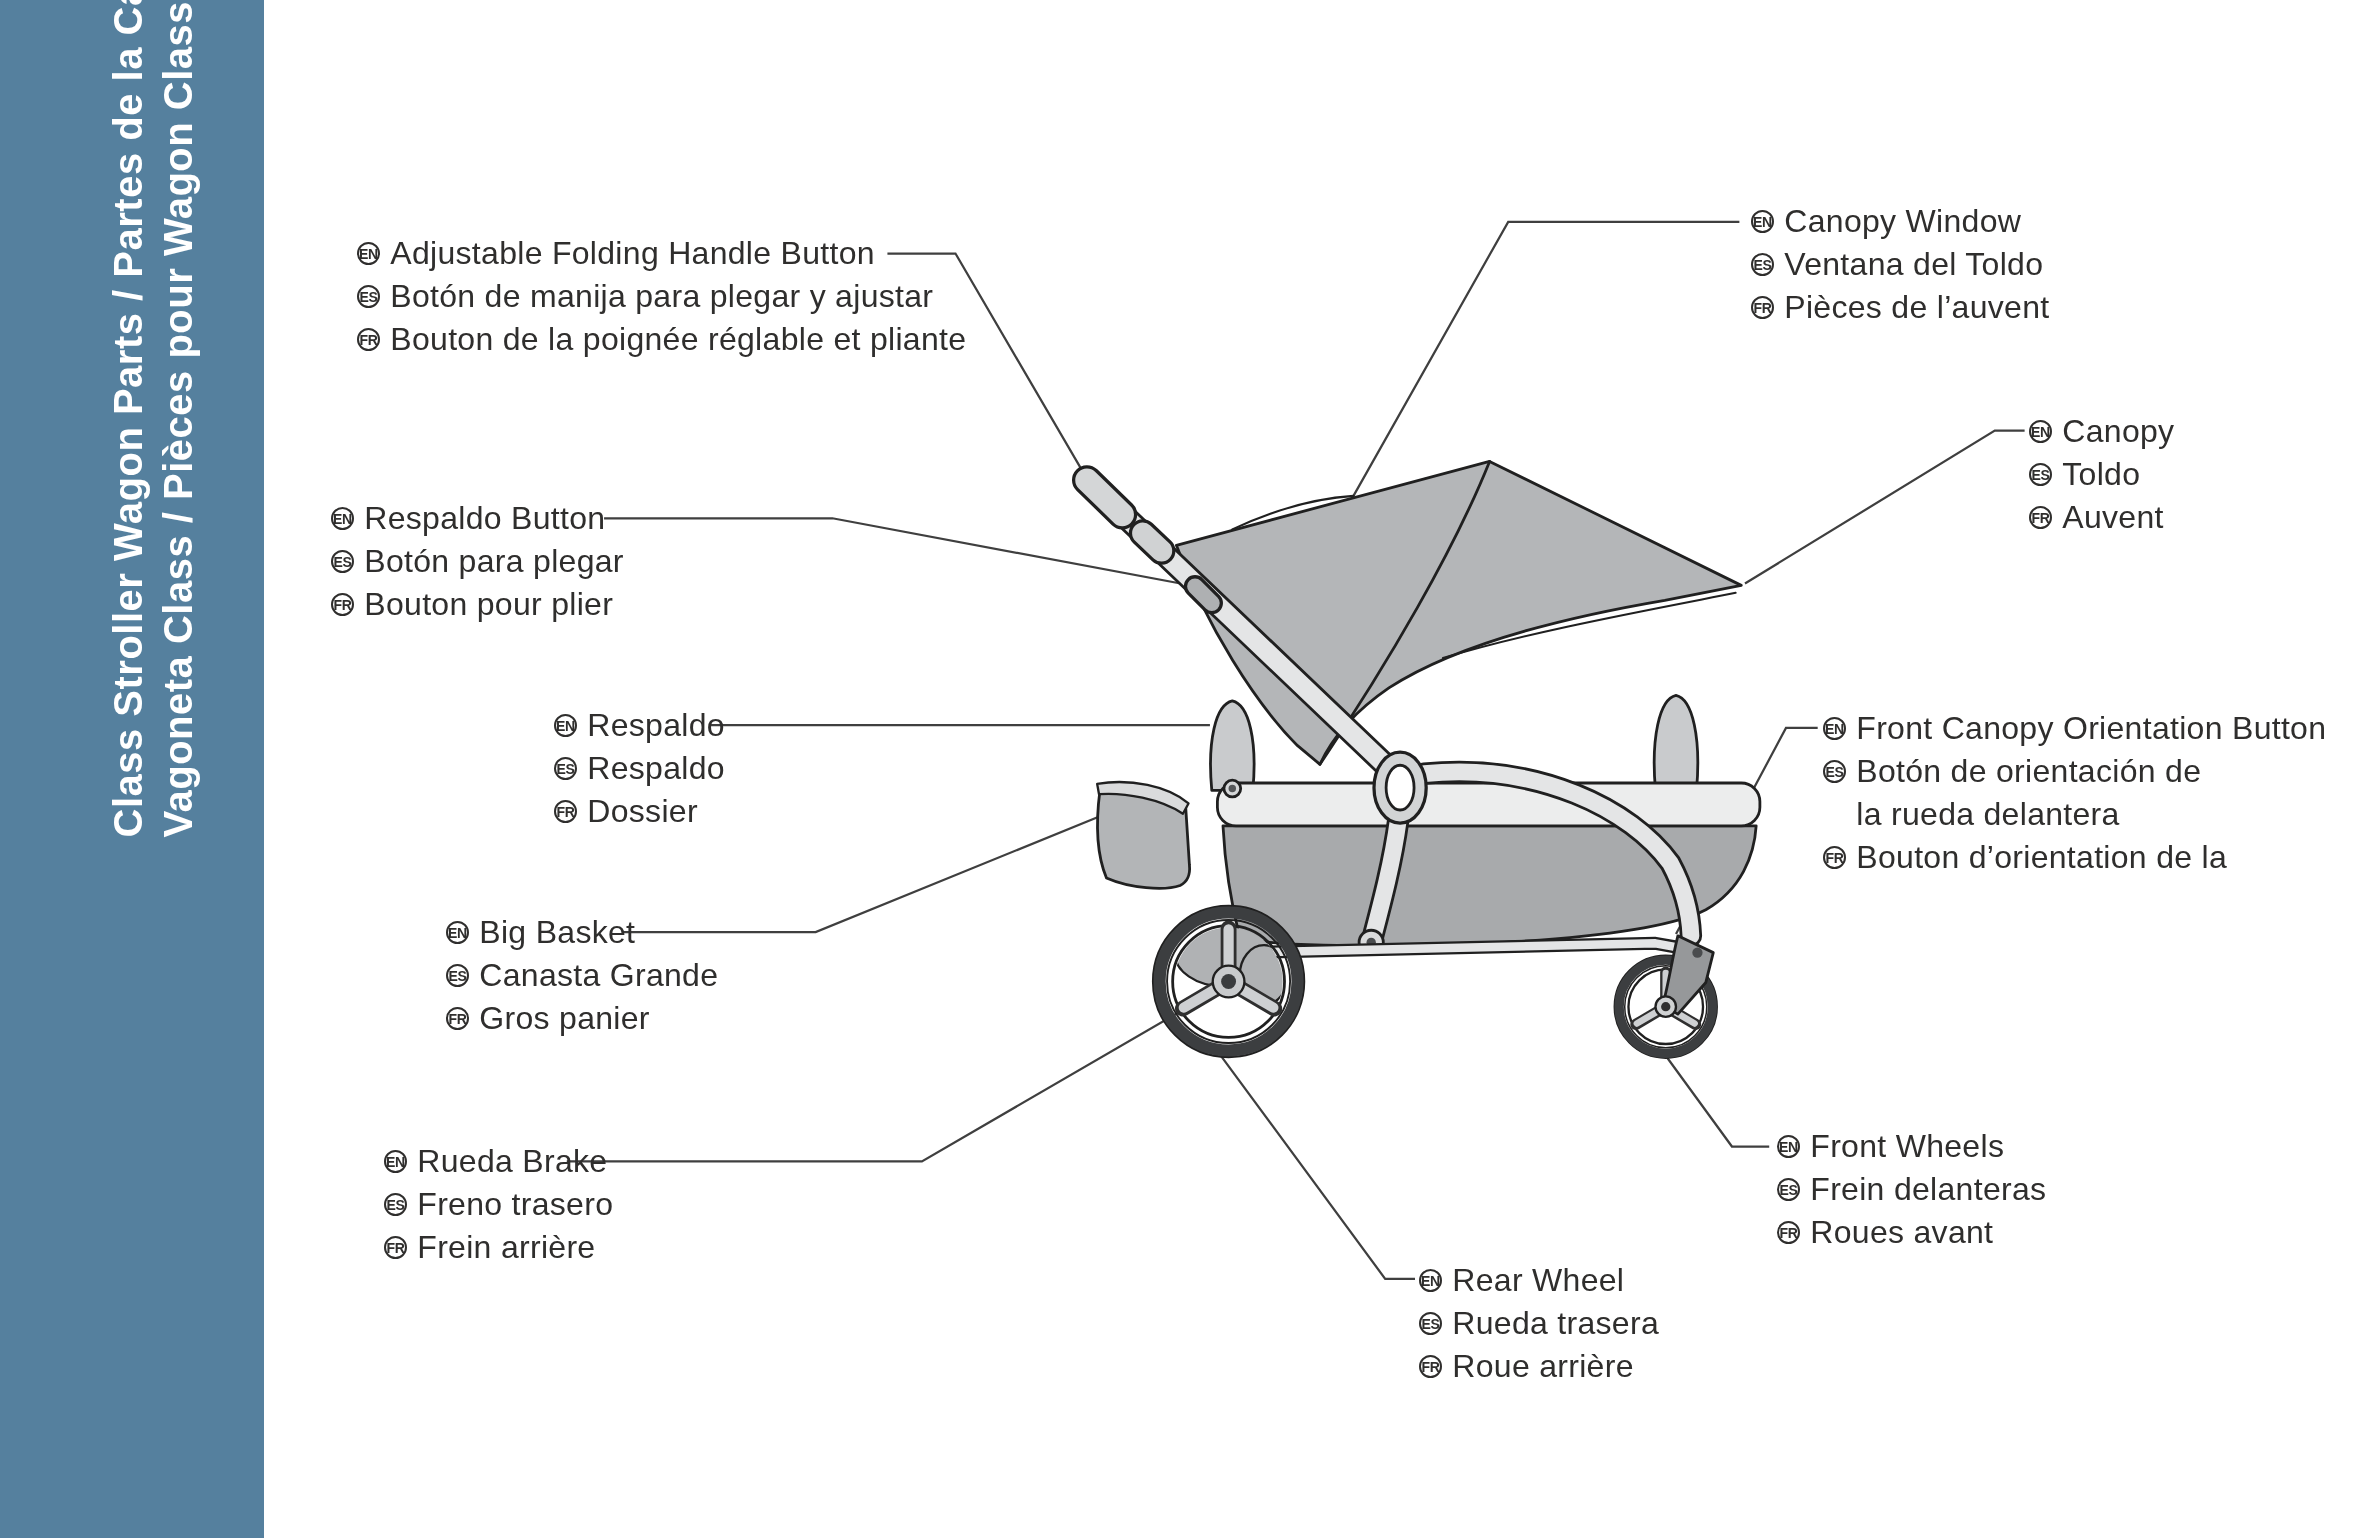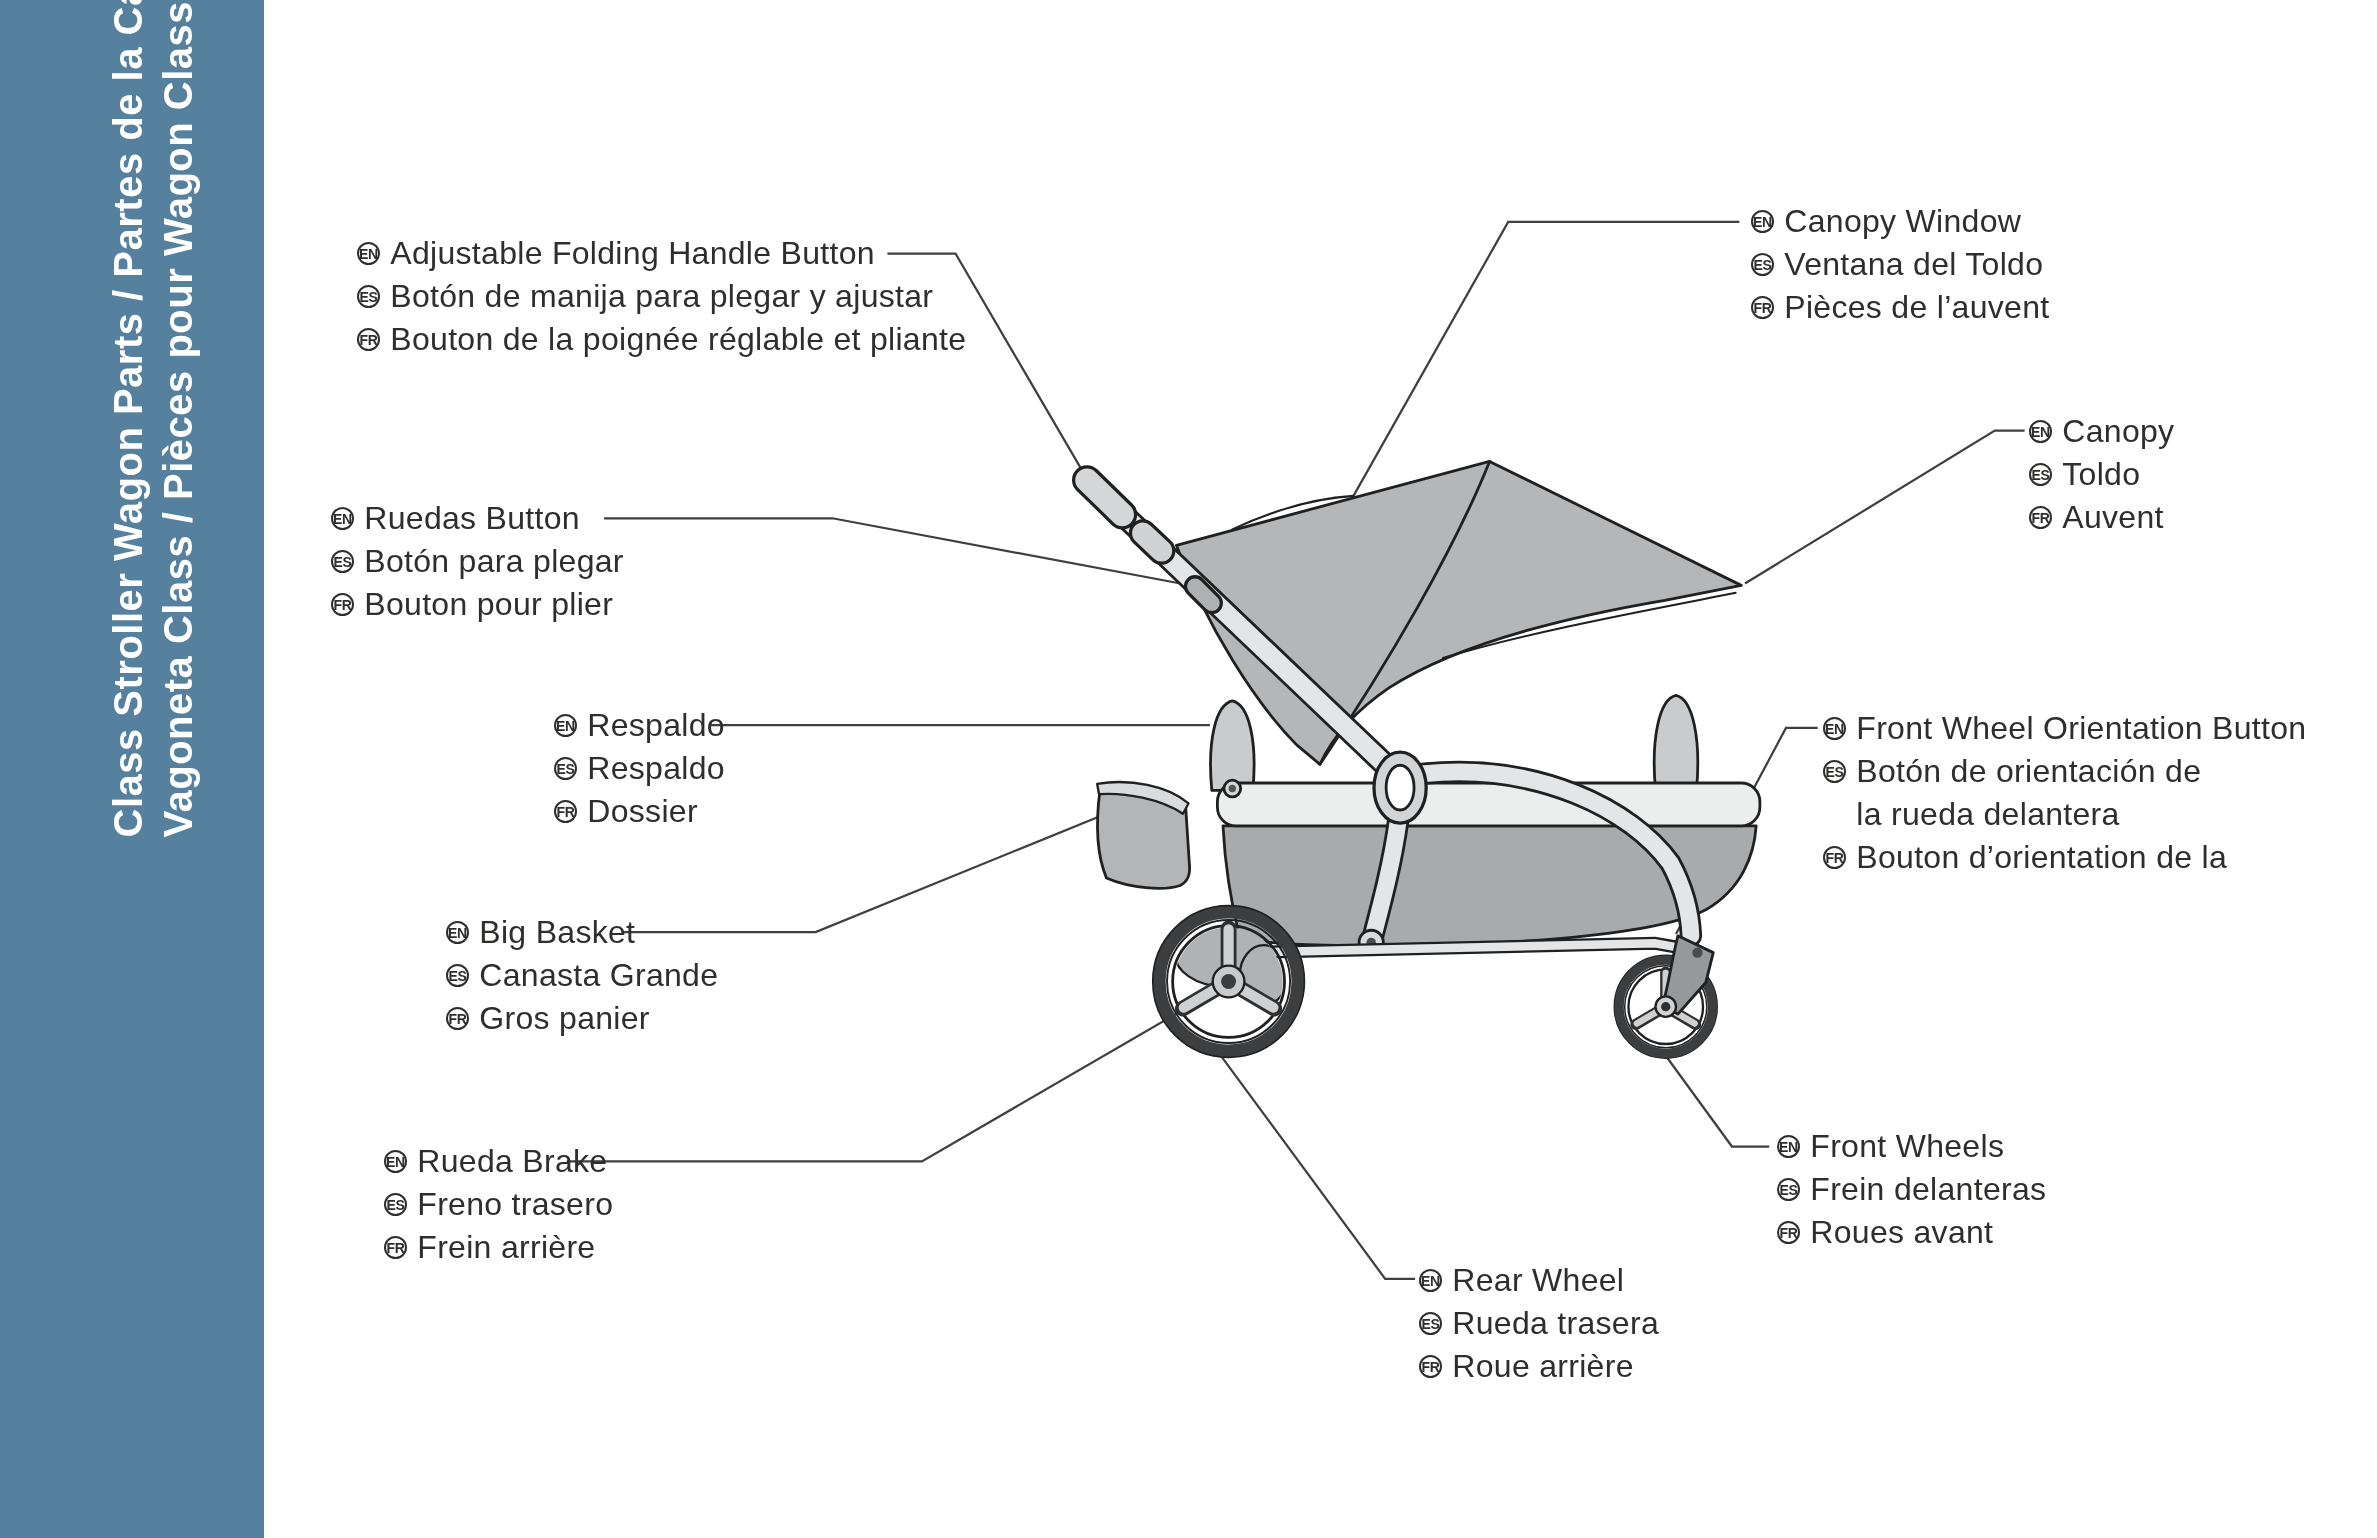--- a/index.html
+++ b/index.html
@@ -154,21 +154,21 @@
           <span class="label-text">Botón de manija para plegar y ajustar</span>
         </div>
         <div class="label-row">
           <span class="lang-icon">FR</span>
           <span class="label-text">Bouton de la poignée réglable et pliante</span>
         </div>
       </div>
       <div class="label-block" style="left: 331px; top: 497px;">
         <div class="label-row">
           <span class="lang-icon">EN</span>
-          <span class="label-text">Ruedas Button</span>
+          <span class="label-text">Respaldo Button</span>
         </div>
         <div class="label-row">
           <span class="lang-icon">ES</span>
           <span class="label-text">Botón para plegar</span>
         </div>
         <div class="label-row">
           <span class="lang-icon">FR</span>
           <span class="label-text">Bouton pour plier</span>
         </div>
       </div>
@@ -252,21 +252,21 @@
           <span class="label-text">Toldo</span>
         </div>
         <div class="label-row">
           <span class="lang-icon">FR</span>
           <span class="label-text">Auvent</span>
         </div>
       </div>
       <div class="label-block" style="left: 1823px; top: 707px;">
         <div class="label-row">
           <span class="lang-icon">EN</span>
-          <span class="label-text">Front Wheel Orientation Button</span>
+          <span class="label-text">Front Canopy Orientation Button</span>
         </div>
         <div class="label-row">
           <span class="lang-icon">ES</span>
           <span class="label-text">Botón de orientación de</span>
         </div>
         <div class="label-row cont">
           <span class="lang-icon"></span>
           <span class="label-text">la rueda delantera</span>
         </div>
         <div class="label-row">

